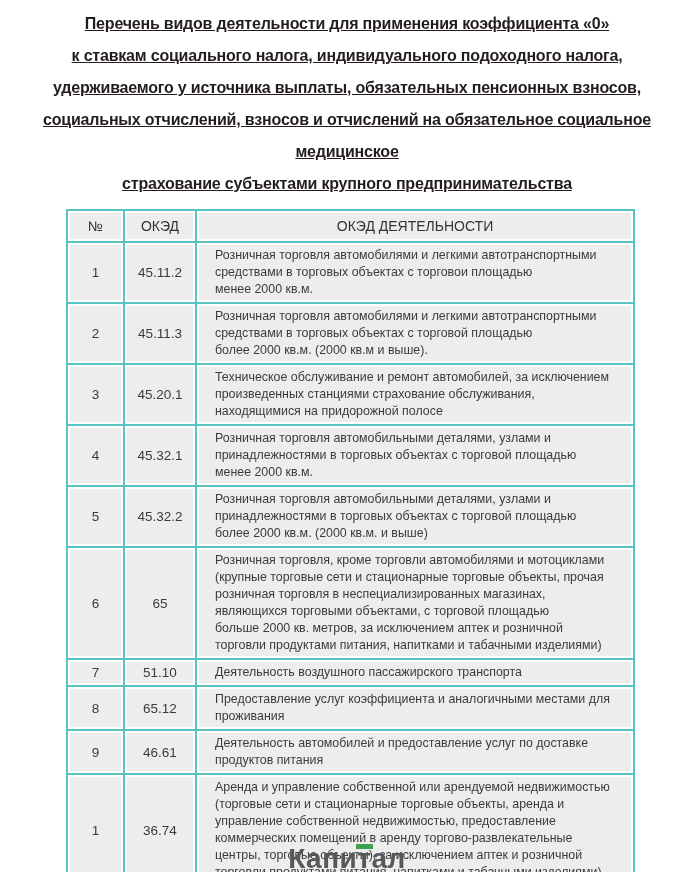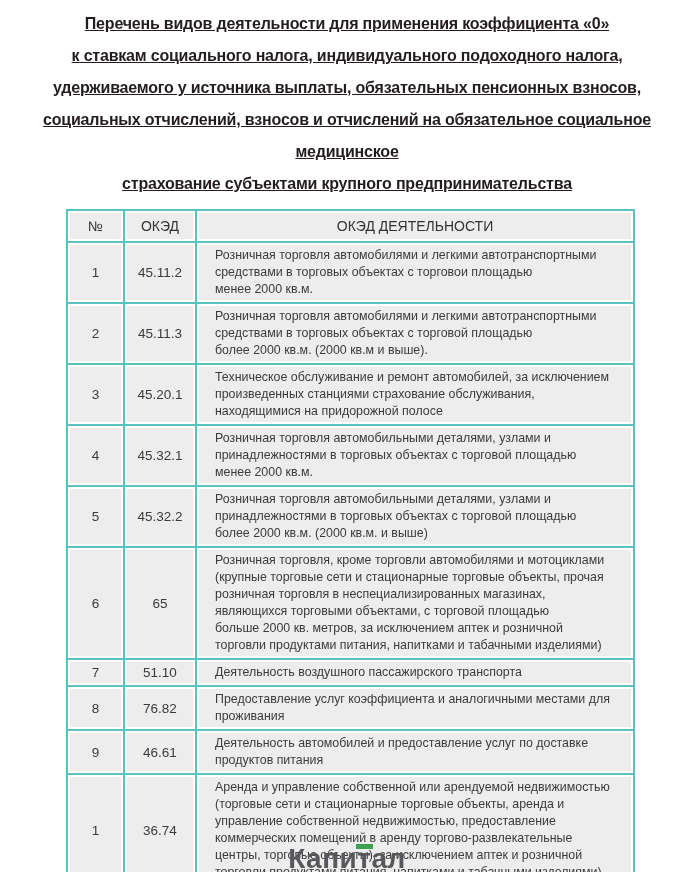--- a/index.html
+++ b/index.html
@@ -153,21 +153,21 @@
 больше 2000 кв. метров, за исключением аптек и розничной
 торговли продуктами питания, напитками и табачными изделиями)</td>
     </tr>
     <tr>
       <td class="num">7</td>
       <td class="code">51.10</td>
       <td class="act">Деятельность воздушного пассажирского транспорта</td>
     </tr>
     <tr>
       <td class="num">8</td>
-      <td class="code">76.82</td>
+      <td class="code">65.12</td>
       <td class="act">Предоставление услуг коэффициента и аналогичными местами для
 проживания</td>
     </tr>
     <tr>
       <td class="num">9</td>
       <td class="code">46.61</td>
       <td class="act">Деятельность автомобилей и предоставление услуг по доставке
 продуктов питания</td>
     </tr>
     <tr>

